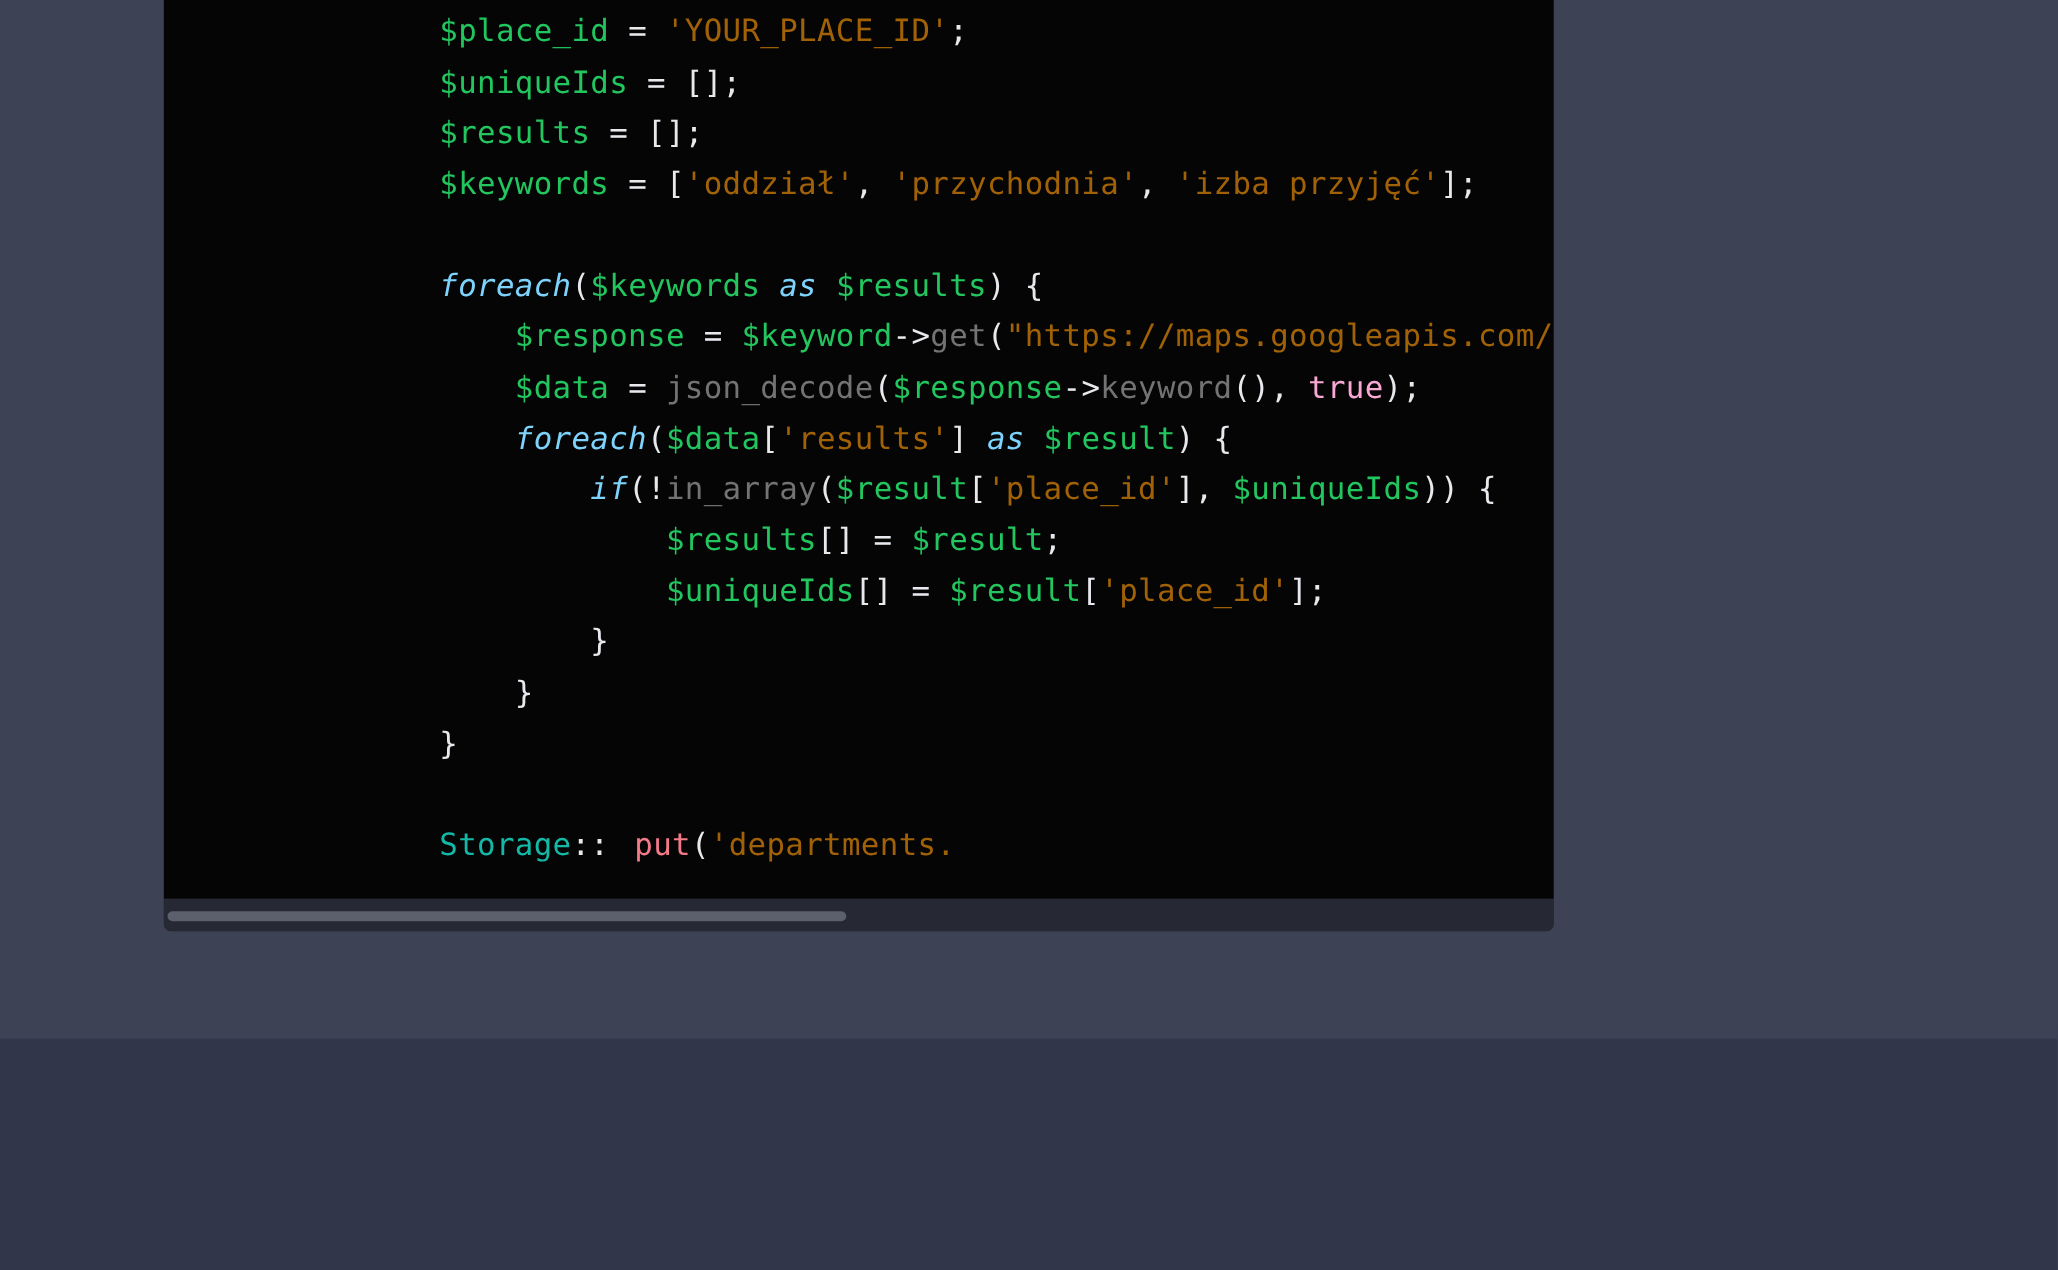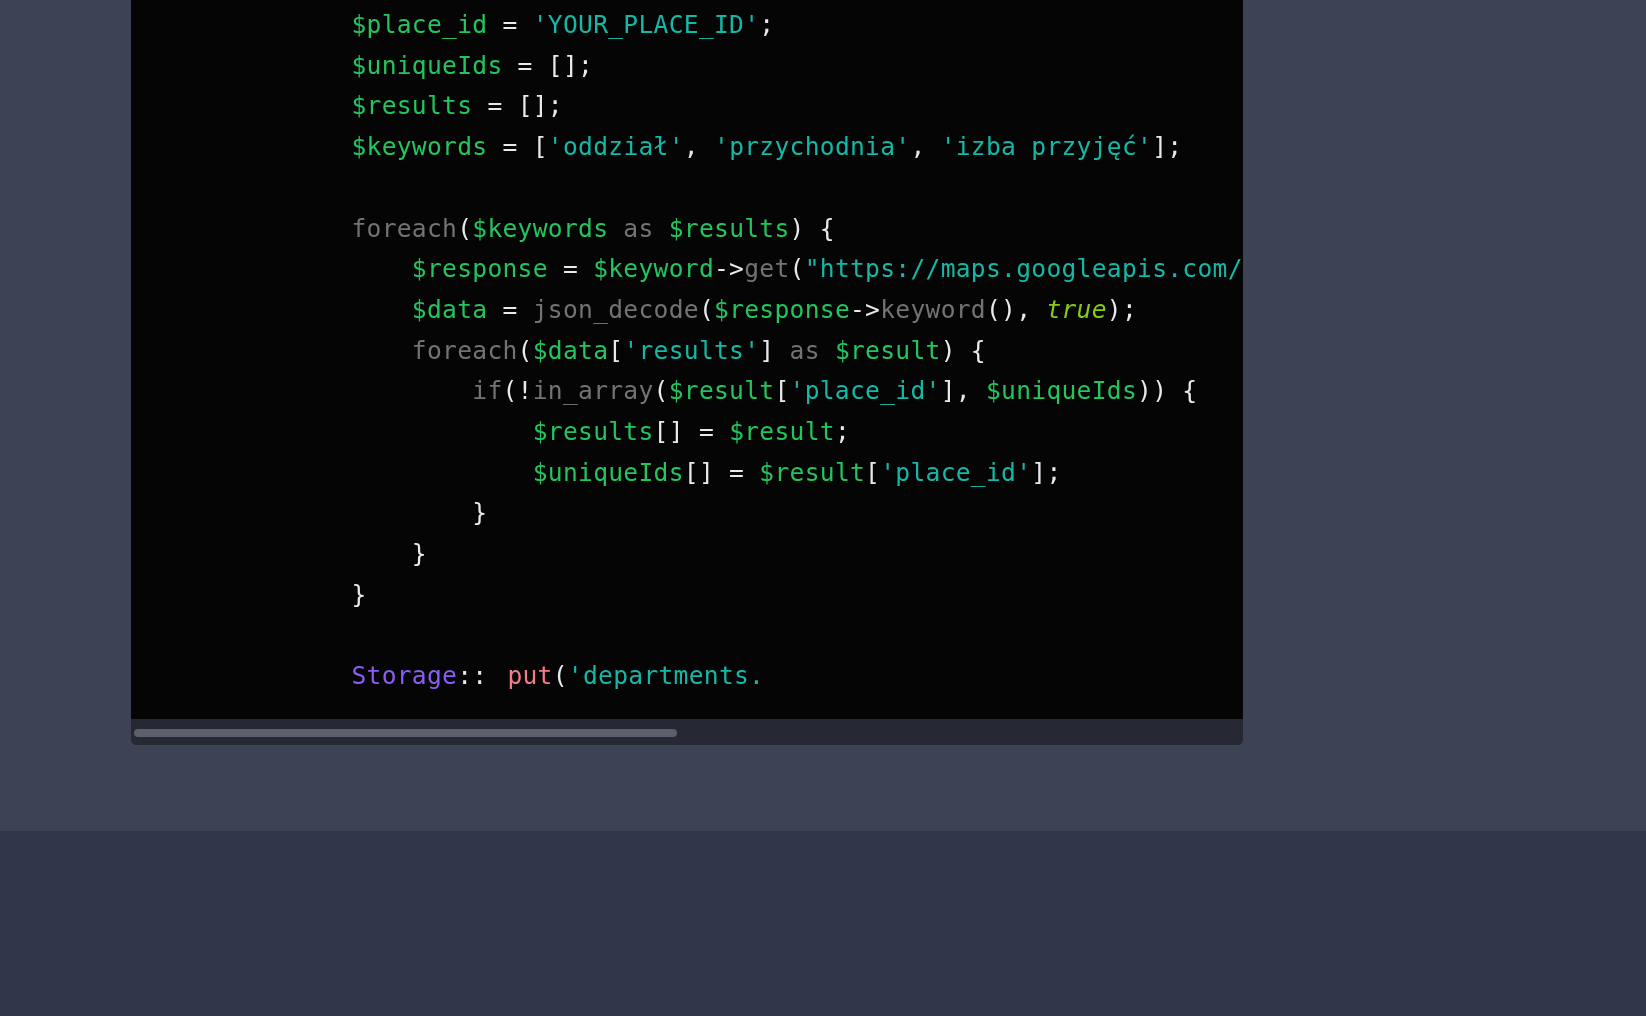--- a/index.html
+++ b/index.html
@@ -58,25 +58,25 @@
       left: 0;
       bottom: 0;
       width: 100%;
       height: 185px;
       background: #32364a;
     }
     
     .tok-var   { color: #22c55e; }
     .tok-op    { color: #e7e9ed; }
     .tok-punc  { color: #e7e9ed; }
-    .tok-str   { color: #14b8a6; }
-    .tok-kw    { color: #737373; }
+    .tok-str   { color: #a16207; }
+    .tok-kw    { color: #7dd3fc; font-style: italic; }
     .tok-func  { color: #737373; }
-    .tok-bool  { color: #84cc16; font-style: italic; }
-    .tok-class { color: #8b5cf6; }
+    .tok-bool  { color: #f9a8d4; }
+    .tok-class { color: #14b8a6; }
     .tok-static{ color: #f27a89; margin-left: 20px; }
   </style>
 </head>
 <body>
 
 <div class="footer-bar"></div>
 
 <div class="code-panel">
   <div class="code-inner">
 <pre><span>    </span><span class="tok-var">$place_id</span><span class="tok-op"> = </span><span class="tok-str">'YOUR_PLACE_ID'</span><span class="tok-punc">;</span>

